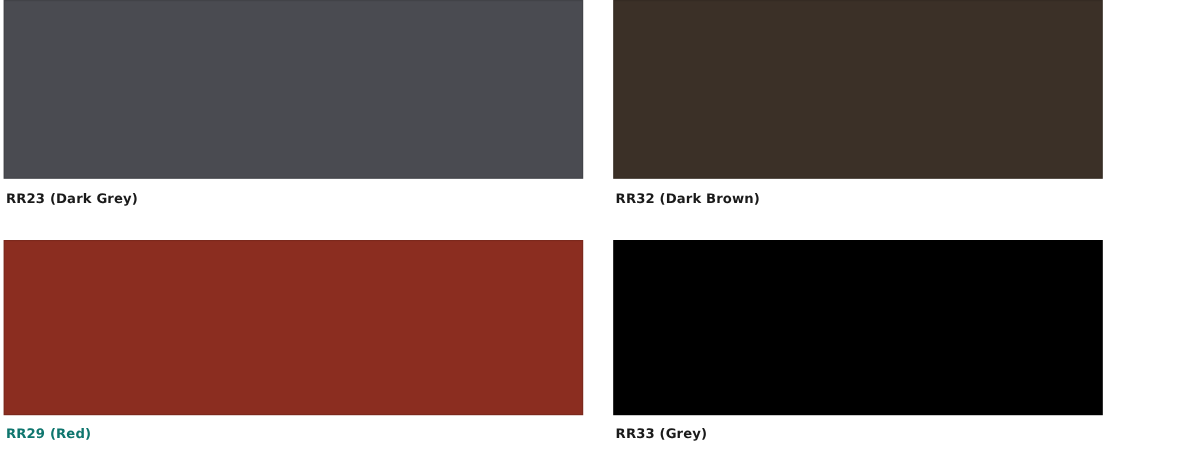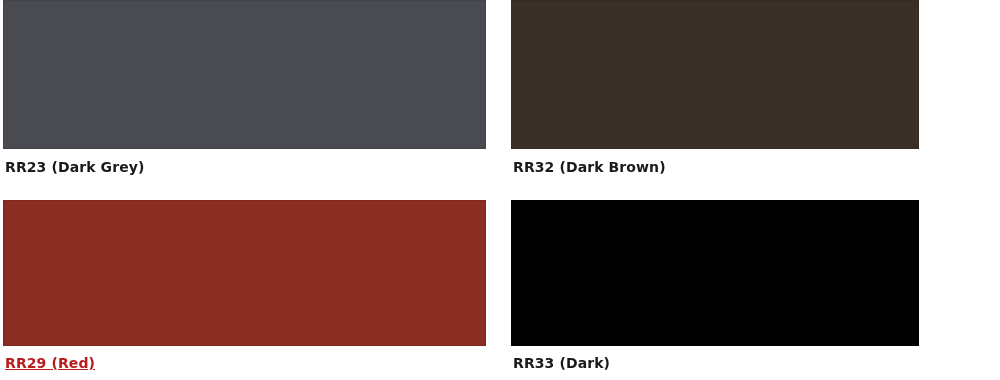--- a/index.html
+++ b/index.html
@@ -32,21 +32,21 @@
     left: 0;
     top: 0;
     width: 100%;
     box-sizing: border-box;
     border: 1px solid rgba(0, 0, 0, 0.10);
   }
 
   .swatch-label {
     position: absolute;
     left: 2px;
-    font-size: 14px;
+    font-size: 11px;
     font-weight: bold;
     color: #1a1a1a;
     letter-spacing: 0.1px;
     white-space: nowrap;
     line-height: 1;
   }
 
   
   .cell-r0 { top: 0px;   height: 190px; }
   .cell-r0 .swatch-chip  { top: 0px;   height: 149px; }
@@ -71,21 +71,21 @@
     <div class="swatch-label" style="color: rgb(26, 26, 26);">RR23 (Dark Grey)</div>
   </div>
 
   <div class="swatch-cell cell-r0 cell-c1">
     <div class="swatch-chip" style="background-color: rgb(59, 48, 39);"></div>
     <div class="swatch-label" style="color: rgb(26, 26, 26);">RR32 (Dark Brown)</div>
   </div>
 
   <div class="swatch-cell cell-r1 cell-c0">
     <div class="swatch-chip" style="background-color: rgb(139, 45, 32);"></div>
-    <div class="swatch-label" style="color: #b91c1c; text-decoration: underline;">RR29 (Red)</div>
+    <div class="swatch-label" style="color: #0f766e;">RR29 (Red)</div>
   </div>
 
   <div class="swatch-cell cell-r1 cell-c1">
     <div class="swatch-chip" style="background-color: rgb(0, 0, 0);"></div>
-    <div class="swatch-label" style="color: rgb(26, 26, 26);">RR33 (Dark)</div>
+    <div class="swatch-label" style="color: rgb(26, 26, 26);">RR33 (Grey)</div>
   </div>
 
 </div>
 
 </body></html>

